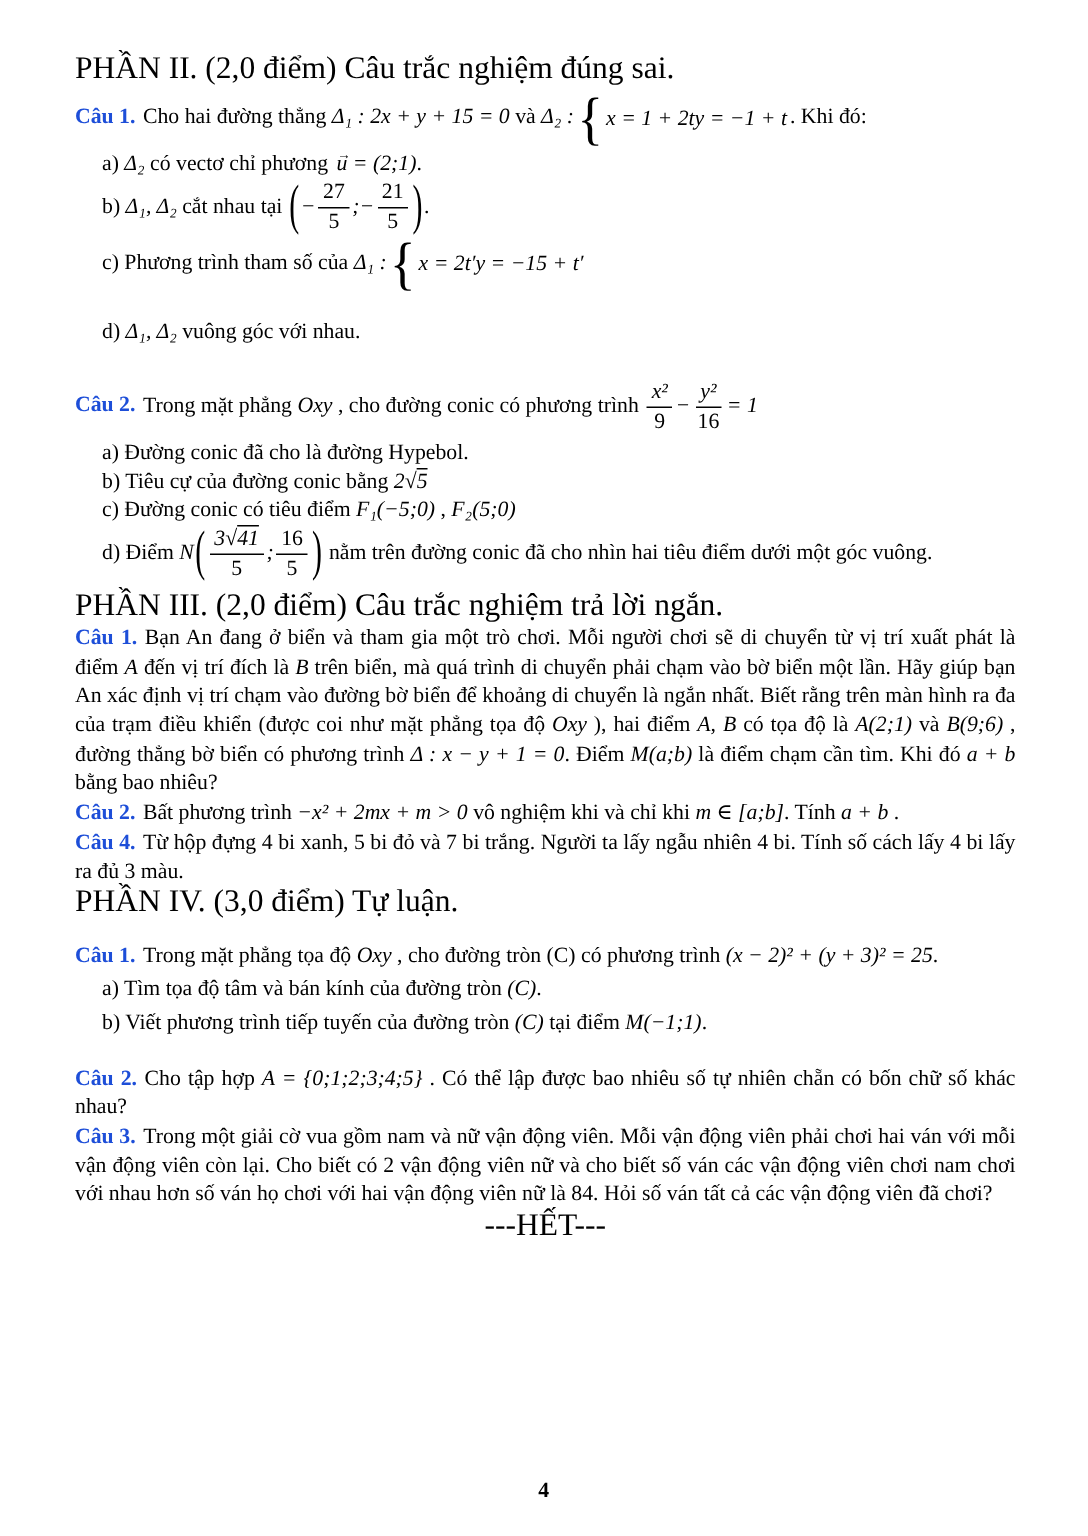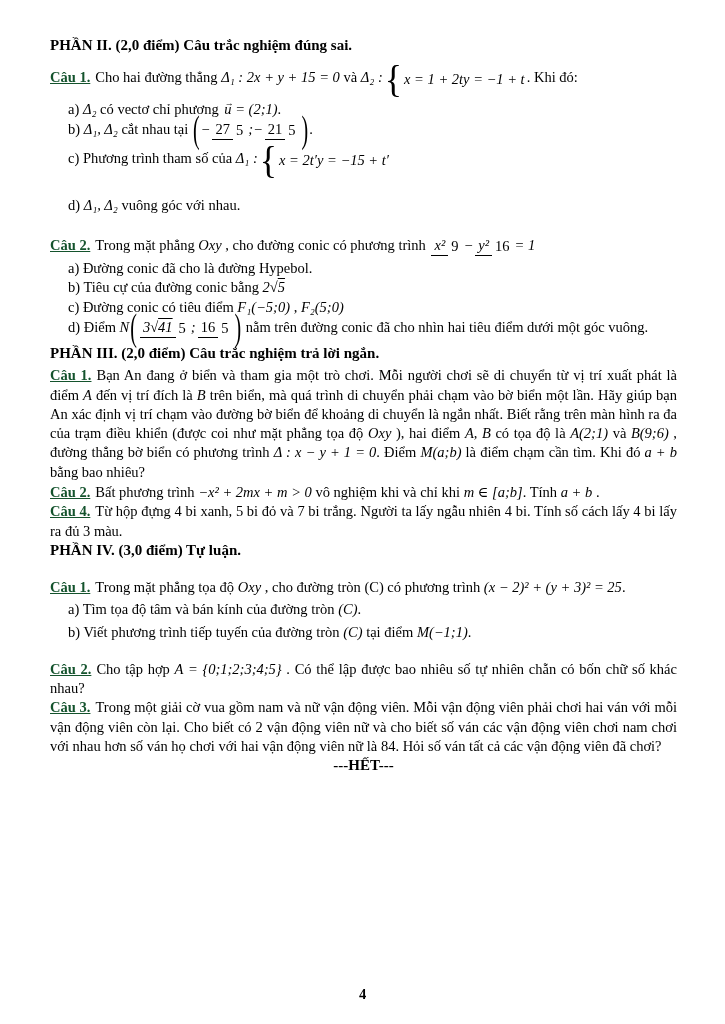--- a/index.html
+++ b/index.html
@@ -1,27 +1,27 @@
 <!DOCTYPE html>
 <html><head>
 <meta charset="utf-8">
 <style>
   html,body{margin:0;padding:0;background:#ffffff;}
   .page{position:relative;width:725px;height:1024px;background:#ffffff;overflow:hidden;
         font-family:"Liberation Serif","DejaVu Serif",serif;font-size:14.5px;color:#000;}
   .content{position:absolute;left:50px;top:36px;width:627px;}
-  .h{font-weight:bold;font-size:15px;line-height:19px;}
-  .lbl{color:#14532d;font-weight:bold;margin-right:5px;text-decoration:underline;}
+  .h{font-weight:normal;font-size:21px;line-height:19px;}
+  .lbl{color:#1d4ed8;font-weight:bold;margin-right:5px;}
   .m{font-style:italic;}
   .para{line-height:19.3px;margin:0;}
   .just{text-align:justify;}
   .item{margin-left:18px;}
   .line{line-height:19.3px;}
   
-  .frac{display:inline-flex;flex-direction:row;align-items:flex-start;vertical-align:middle;
+  .frac{display:inline-flex;flex-direction:column;align-items:center;vertical-align:middle;
         margin:0 2px;line-height:17px;}
   .fn{border-bottom:1.2px solid #000;padding:0 3px 1px 3px;white-space:nowrap;}
   .fd{padding:1px 3px 0 3px;white-space:nowrap;}
   
   .cases{display:inline-flex;align-items:center;vertical-align:middle;margin:0 2px;}
   .brace{font-size:36px;font-weight:400;transform:scaleY(1.08);display:inline-block;
          line-height:36px;margin-right:2px;}
   .cbody{display:inline-flex;flex-direction:row;}
   .cline{line-height:18px;white-space:nowrap;}
   

